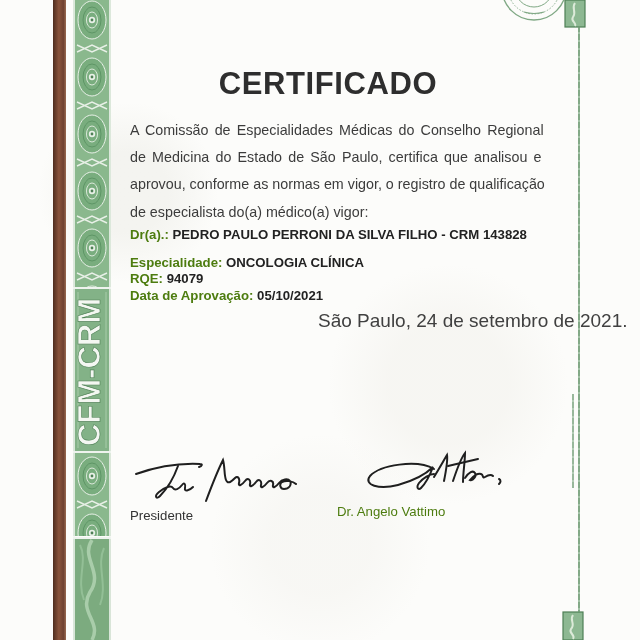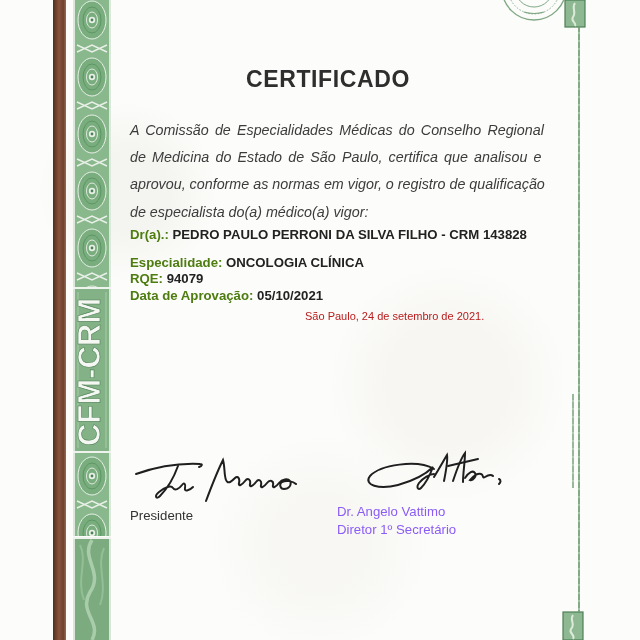--- a/index.html
+++ b/index.html
@@ -26,39 +26,39 @@
     opacity:.85;
   }
   .right-line-short{
     left:572px;top:394px;width:2px;height:94px;
     background:repeating-linear-gradient(to bottom,#6d9a72 0 6px,#93b797 6px 8px);
     opacity:.7;
   }
   
   .title{
     left:128px;top:66px;width:400px;text-align:center;
-    font-size:23px;font-weight:700;letter-spacing:.6px;color:#2e2e2e;
+    font-size:31px;font-weight:700;letter-spacing:.6px;color:#2e2e2e;
   }
   .paragraph{
     left:130px;top:117px;width:410px;
     font-size:14.3px;line-height:27.2px;color:#3c3c3c;
   }
-  .paragraph .pline{white-space:nowrap;font-style:italic;}
+  .paragraph .pline{white-space:nowrap;}
   .paragraph .pline:nth-child(1){word-spacing:2.2px;}
   .paragraph .pline:nth-child(2){word-spacing:2.2px;}
   .dr-line{left:130px;top:227px;font-size:13.2px;white-space:nowrap;}
   .spec-block{left:130px;top:255px;font-size:13.2px;line-height:16.3px;}
   .lbl{color:#4d7c0f;font-weight:700;margin-top:33px;}
   .val{color:#222;font-weight:700;}
-  .dateline{left:305px;top:310px;font-size:11px;color:#b91c1c;}
+  .dateline{left:318px;top:310px;font-size:19px;color:#404040;}
   .sig-svg{overflow:visible;}
   .sig1{left:122px;top:447px;}
   .sig2{left:322px;top:441px;}
   .signer1{left:130px;top:507px;font-size:13.2px;line-height:17.5px;color:#333;}
-  .signer2{left:337px;top:503px;font-size:13.2px;line-height:17.5px;color:#8b5cf6;}
+  .signer2{left:337px;top:503px;font-size:13.2px;line-height:17.5px;color:#4d7c0f;text-align:right;}
   .seal{left:492px;top:0;}
   .stamp-top{left:564px;top:0;}
   .stamp-bottom{left:562px;top:611px;}
   .band{left:70px;top:0;}
 </style>
 </head>
 <body>
 
 <div class="abs brown-strip"></div>
 
@@ -161,14 +161,13 @@
     <path d="M143,37 C147,31 151,29 153,32 C155,35 151,40 148,39 C151,35 156,32 159,33 C162,34 160,38 163,36 C166,34 169,33 171,35"></path>
     <path d="M177,38 C179,39 179,41 177,43"></path>
   </g>
 </svg>
 
 <div class="abs signer1">
   <div>Presidente</div>
 </div>
 <div class="abs signer2">
   <div>Dr. Angelo Vattimo</div>
-  <div>Diretor 1º Secretário</div>
 </div>
 
 </body></html>

